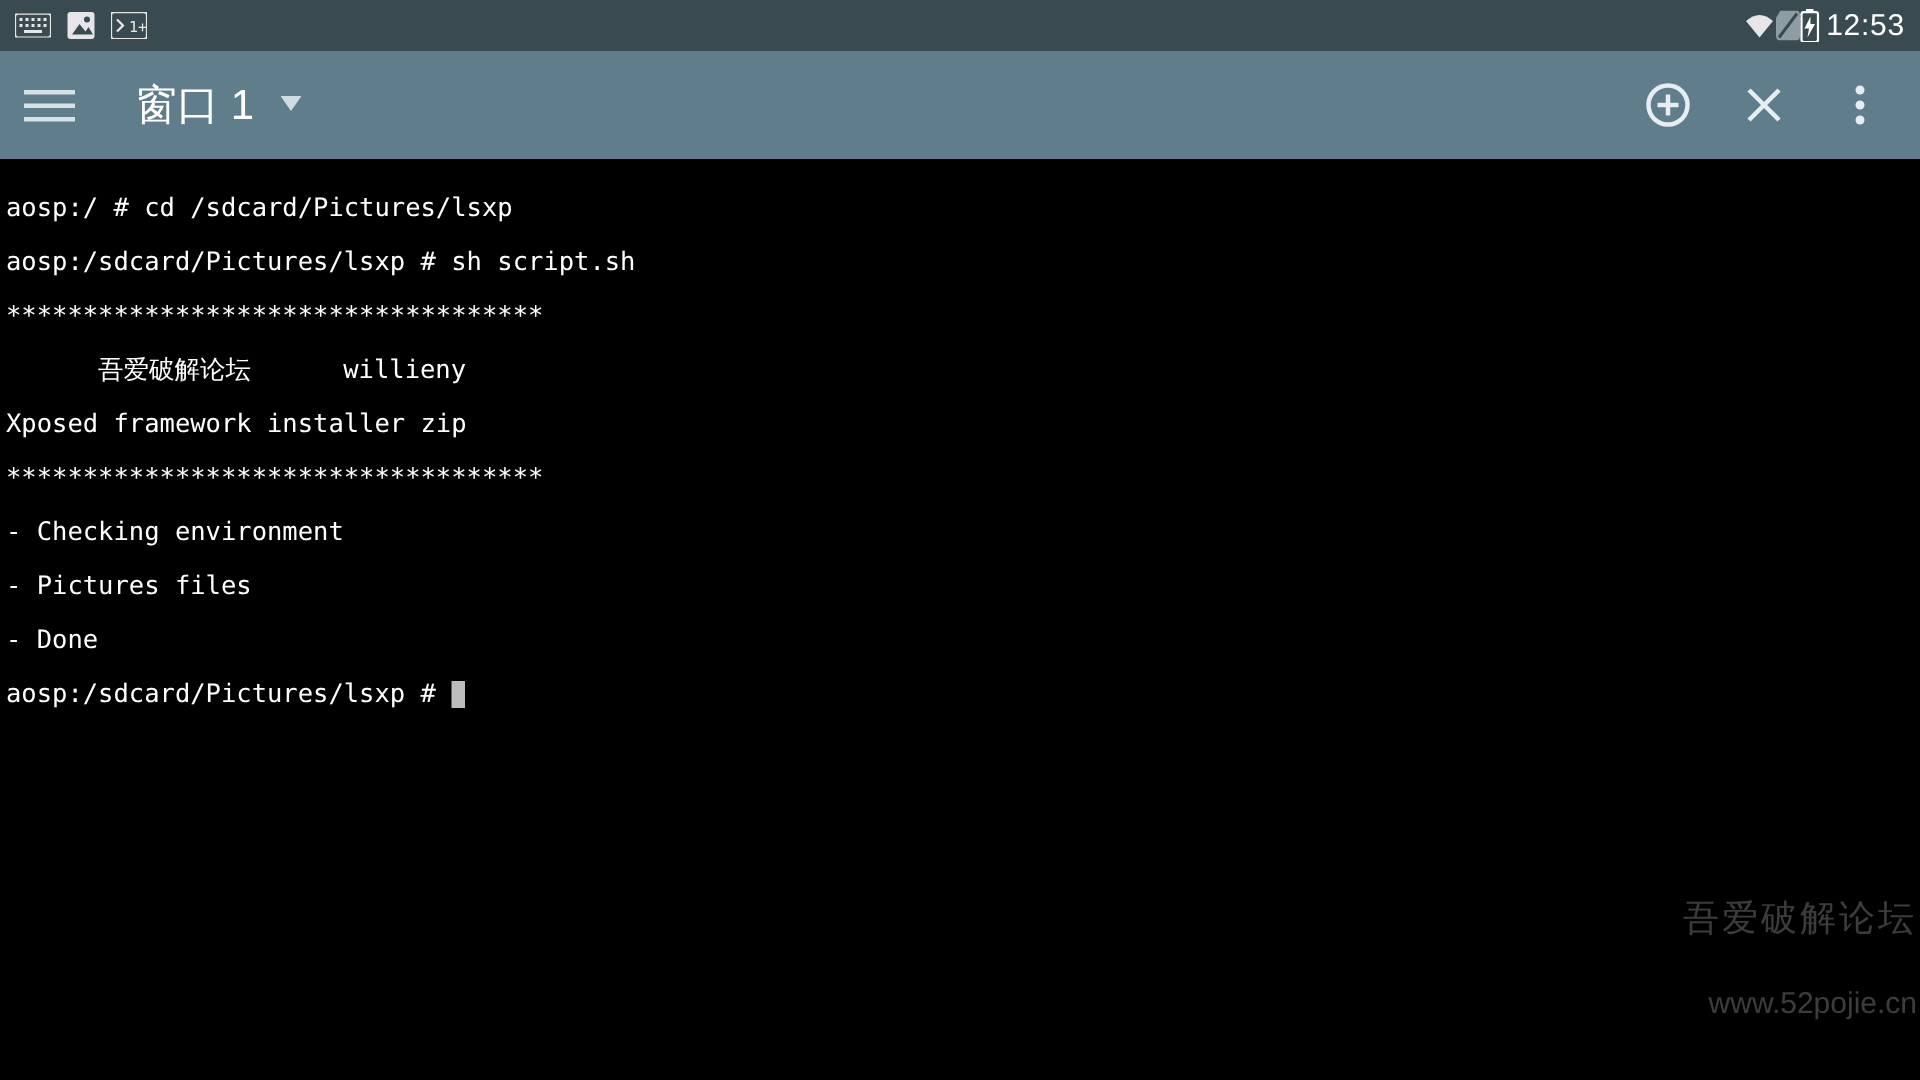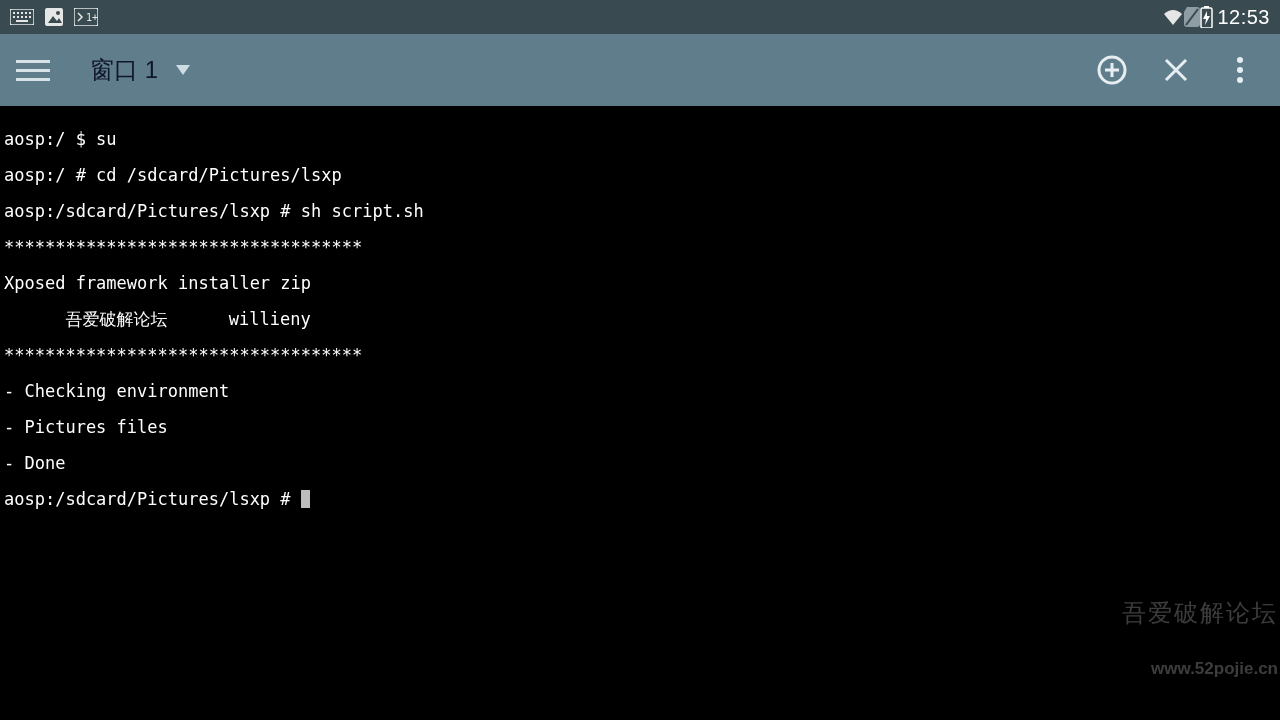--- a/index.html
+++ b/index.html
@@ -22,21 +22,21 @@
     height: 72px;
     background: #607d8b;
     display: flex;
     align-items: center;
     padding: 0 16px;
     color: #e6eef2;
   }
   .appbar .hamburger { width: 34px; display:flex; flex-direction:column; gap:6px; cursor:pointer; }
   .appbar .hamburger span { height:3px; background:#d7e2e7; width:100%; }
   .appbar .title-wrap { display:flex; align-items:center; margin-left: 40px; cursor:pointer; }
-  .appbar .title { font-size: 24px; color:#0f172a; }
+  .appbar .title { font-size: 28px; color:#ffffff; }
   .appbar .dropdown-tri { margin-left: 18px; }
   .appbar .grow { flex:1; }
   .appbar .action-iconbtn { width:48px; height:48px; display:flex; align-items:center; justify-content:center; cursor:pointer; margin-left:16px;}
 
   .terminal {
     background: #000;
     color: #fff;
     font-family: "DejaVu Sans Mono", "Menlo", "Consolas", monospace;
     font-size: 17px;
     line-height: 18px;
@@ -57,21 +57,21 @@
   .watermark {
     position: absolute;
     right: 2px;
     bottom: 6px;
     text-align: right;
     color: rgba(200,200,200,0.30);
     font-family: sans-serif;
     pointer-events: none;
   }
   .watermark .l1 { font-size: 24px; letter-spacing: 2px; }
-  .watermark .l2 { font-size: 17px; margin-top:2px;font-weight:bold;}
+  .watermark .l2 { font-size: 20px; margin-top:2px;}
 </style>
 </head>
 <body>
 
 <div class="statusbar">
   <div class="left-icons">
     <span>
       <svg width="24" height="16" viewBox="0 0 24 16">
           <rect x="0" y="0" width="24" height="16" rx="2" fill="none" stroke="#e6e6e6" stroke-width="1.5"></rect>
           <rect x="3" y="3" width="2" height="2" fill="#e6e6e6"></rect>
@@ -157,26 +157,25 @@
   <div class="action-iconbtn">
     <svg width="8" height="28" viewBox="0 0 8 28">
         <circle cx="4" cy="4" r="3" fill="#e6eef2"></circle>
         <circle cx="4" cy="14" r="3" fill="#e6eef2"></circle>
         <circle cx="4" cy="24" r="3" fill="#e6eef2"></circle>
       </svg>
   </div>
 </div>
 
 <div class="terminal">
-<div class="line">aosp:/ $ su</div>
 <div class="line">aosp:/ # cd /sdcard/Pictures/lsxp</div>
 <div class="line">aosp:/sdcard/Pictures/lsxp # sh script.sh</div>
 <div class="line">***********************************</div>
+<div class="line">      吾爱破解论坛      willieny</div>
 <div class="line">Xposed framework installer zip</div>
-<div class="line">      吾爱破解论坛      willieny</div>
 <div class="line">***********************************</div>
 <div class="line">- Checking environment</div>
 <div class="line">- Pictures files</div>
 <div class="line">- Done</div>
 <div class="line"><span>aosp:/sdcard/Pictures/lsxp # </span><span class="cursor"></span></div>
 
   <div class="watermark">
     <div class="l1">吾爱破解论坛</div>
     <div class="l2">www.52pojie.cn</div>
   </div>

